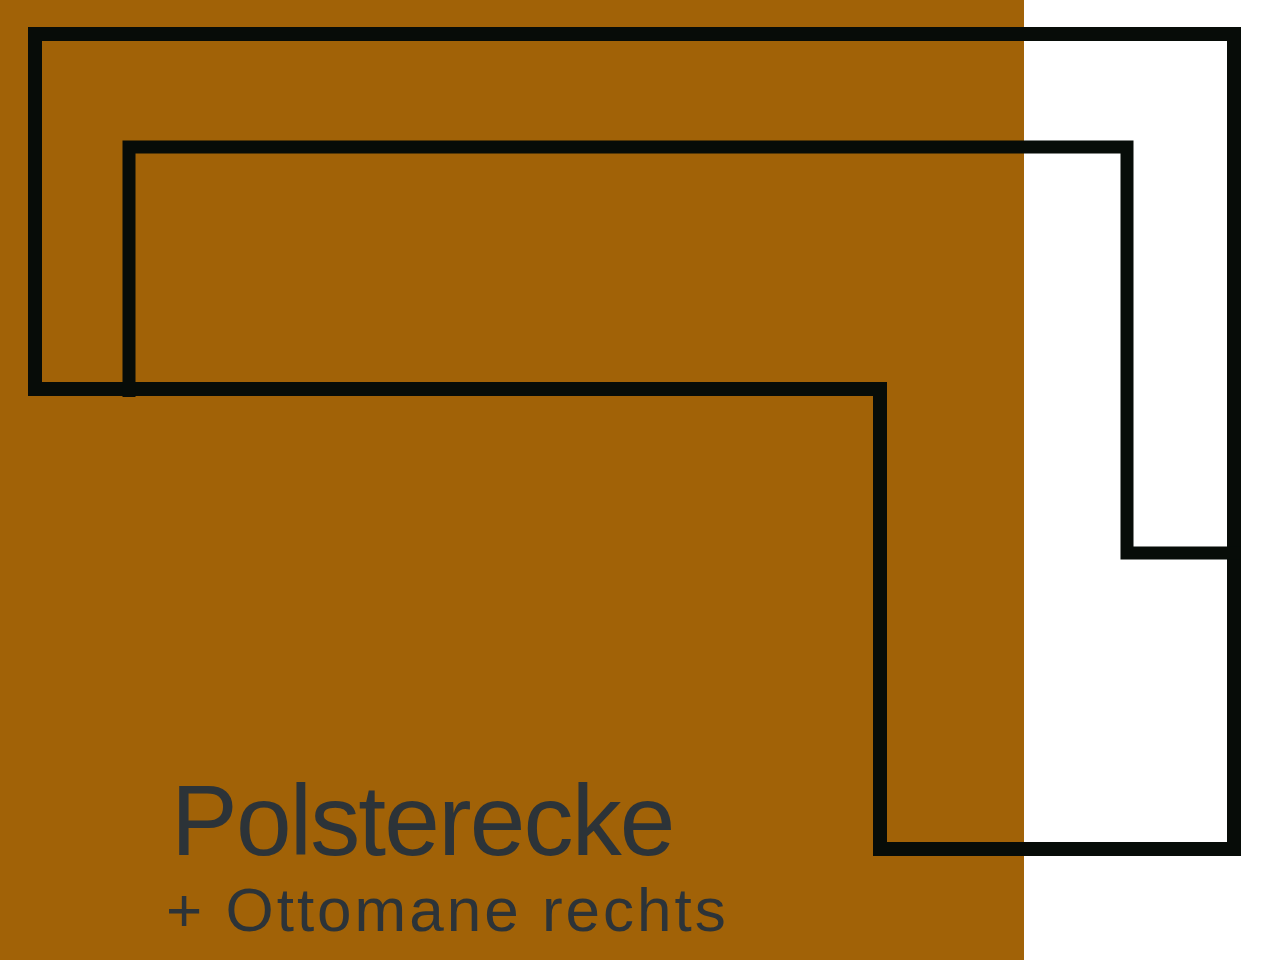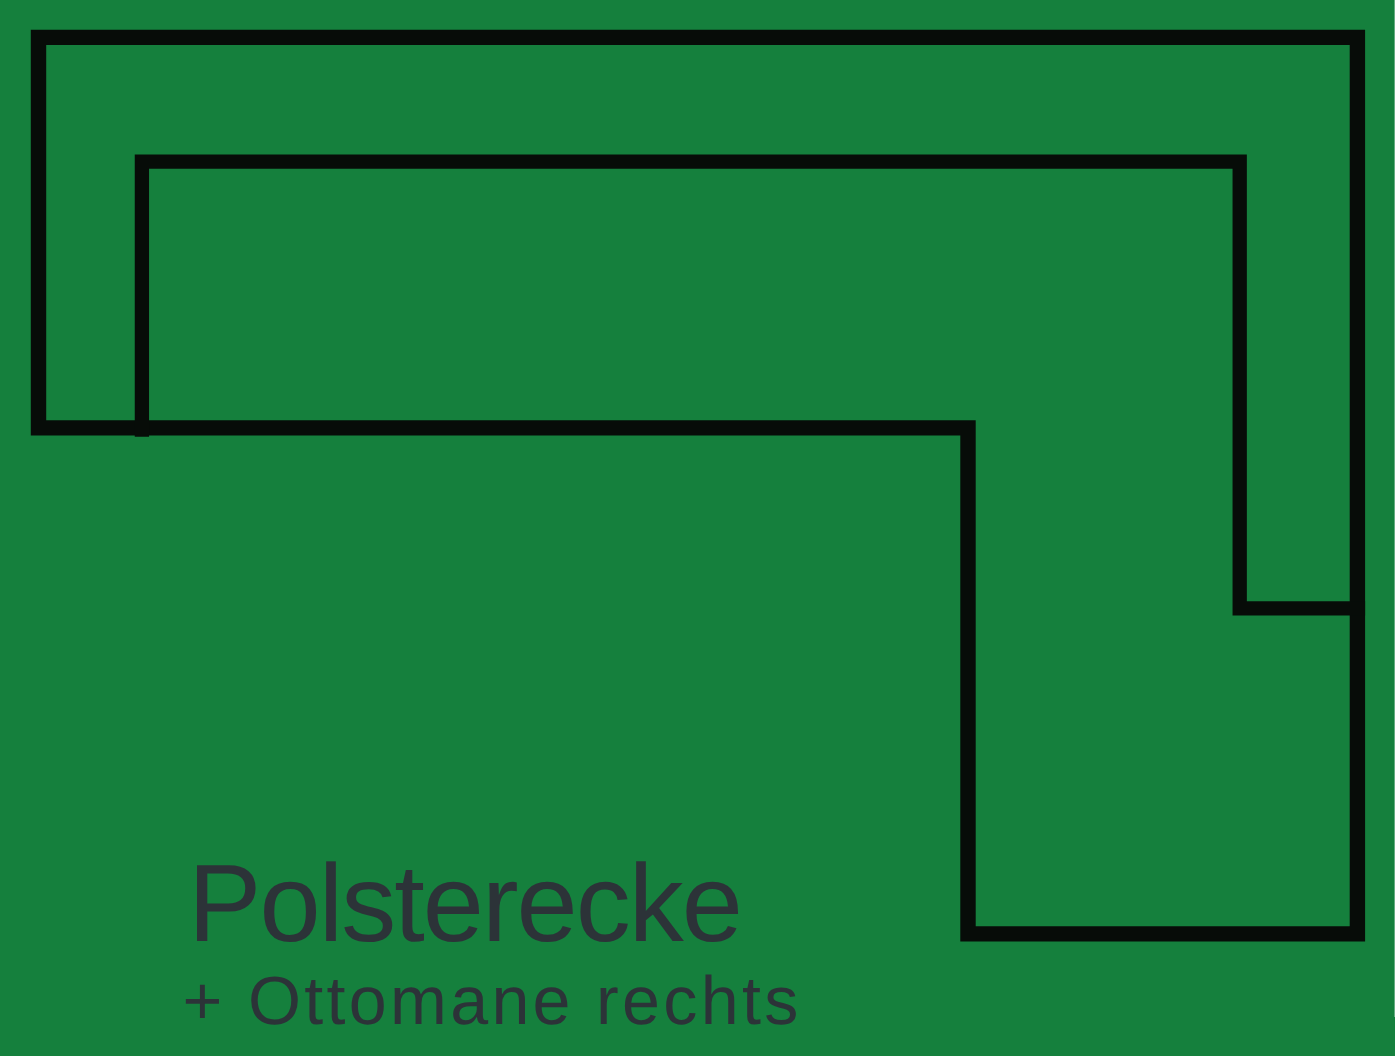--- a/index.html
+++ b/index.html
@@ -5,23 +5,23 @@
   * { margin: 0; padding: 0; box-sizing: border-box; }
   html, body {
     width: 1268px;
     height: 960px;
     background: #ffffff;
     overflow: hidden;
     font-family: "Liberation Sans", sans-serif;
   }
   .stage {
     position: relative;
-    width: 1268px;
+    width: 1024px;
     height: 960px;
-    background: #15803d;
+    background: #a16207;
   }
   .stage svg {
     position: absolute;
     left: 0;
     top: 0;
     display: block;
   }
   .plan-stroke {
     fill: none;
     stroke-width: 14;

